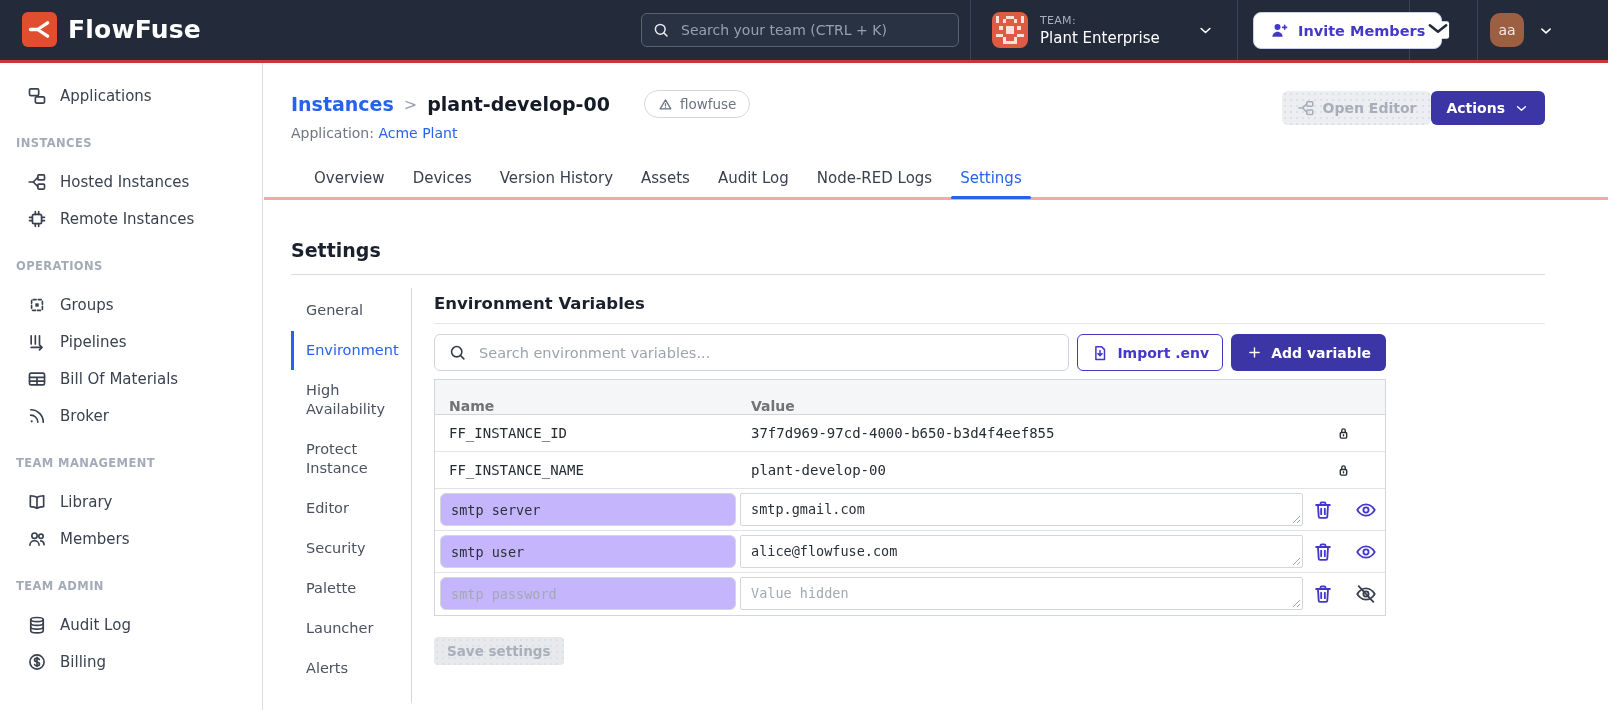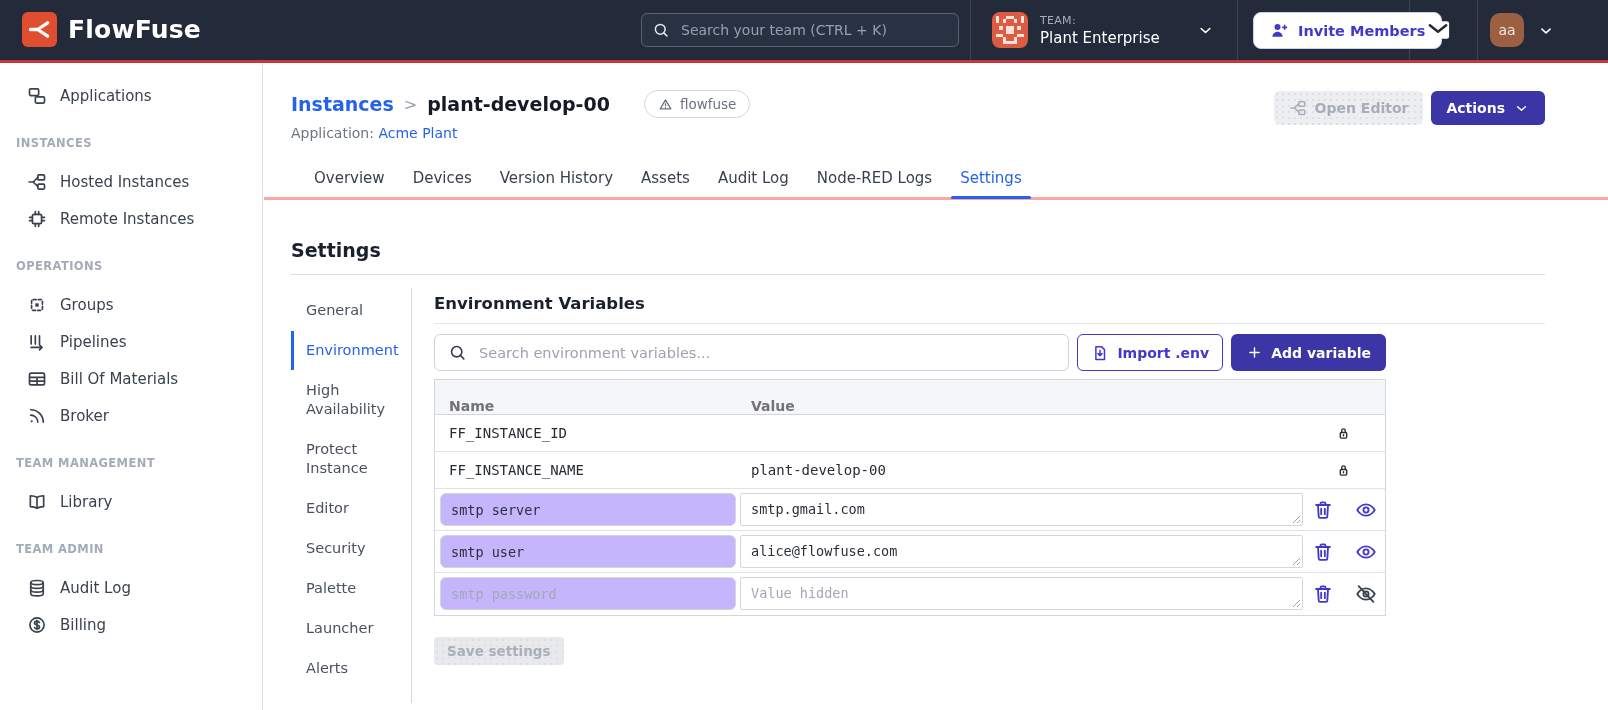--- a/index.html
+++ b/index.html
@@ -42,21 +42,21 @@
   .main { position:absolute; left:264px; top:63px; right:0; bottom:0; background:#fff; overflow:hidden; }
   .page-head { position:relative; padding:27px 63px 0 27px; }
   .crumbs { display:flex; align-items:center; gap:10px; }
   .crumb-link { font-size:19px; font-weight:700; color:var(--accent-blue,#2563EB); cursor:pointer; }
   .crumb-sep { font-size:16px; color:#9AA1AD; }
   .crumb-current { font-size:19px; font-weight:700; color:#151B26; }
   .badge { margin-left:24px; display:inline-flex; align-items:center; gap:7px; border:1px solid #D3D7DD; border-radius:15px; padding:5px 13px; font-size:13.5px; color:#6B7280; background:#fff; }
   .badge .bicon { width:15px; height:15px; color:#6B7280; }
   .app-line { margin-top:7px; font-size:14px; color:#6F7682; }
   .app-link { color:var(--accent-blue,#2563EB); cursor:pointer; }
-  .head-buttons { position:absolute; right:63px; top:28px; display:flex; gap:8px; }
+  .head-buttons { position:absolute; right:63px; top:28px; display:flex; }
   .btn { height:34px; border-radius:6px; font-size:14px; font-weight:700; display:inline-flex; align-items:center; gap:8px; padding:0 15px; border:none; cursor:pointer; font-family:inherit; }
   .btn .bicon { width:18px; height:18px; }
   .btn-disabled { background-color:#ECEEF1; color:#A8AEB9; background-image:radial-gradient(#DCDFE4 1px, transparent 1.2px); background-size:6px 6px; }
   .btn-primary { background:var(--accent-indigo,#3C35A5); color:#fff; }
   .btn-primary .bicon { width:17px; height:17px; }
 
   .tabs { margin-top:22px; display:flex; padding-left:36px; border-bottom:3px solid #fca5a5; }
   .tab { position:relative; padding:6px 14px 10px; font-size:15px; color:#39414E; cursor:pointer; white-space:nowrap; }
   .tab.active { color:var(--accent-blue,#2563EB); }
   .tab.active::after { content:''; position:absolute; left:5px; right:5px; bottom:-2px; height:3px; background:var(--accent-blue,#2563EB); border-radius:2px; }
@@ -276,20 +276,31 @@
     <div class="side-header">TEAM MANAGEMENT</div>
     <div class="side-items">
           <div class="side-item">
     <span class="sicon icon-svg">
               <svg viewBox="0 0 24 24" fill="none" stroke="currentColor" stroke-width="2" stroke-linecap="round" stroke-linejoin="round">
                 <path d="M12 6.5C10 5 7.5 4.5 4 4.5v13c3.5 0 6 .5 8 2 2-1.5 4.5-2 8-2v-13c-3.5 0-6 .5-8 2Z"></path>
                 <path d="M12 6.5v13"></path>
               </svg>
             </span>
     <span class="slabel">Library</span>
+  </div>
+          <div class="side-item">
+    <span class="sicon icon-svg">
+              <svg viewBox="0 0 24 24" fill="none" stroke="currentColor" stroke-width="2" stroke-linecap="round" stroke-linejoin="round">
+                <circle cx="9" cy="8" r="3.2"></circle>
+                <path d="M3.5 19.5c0-3 2.5-5.5 5.5-5.5s5.5 2.5 5.5 5.5"></path>
+                <circle cx="16.8" cy="8.8" r="2.6"></circle>
+                <path d="M16.5 14.2c2.4.3 4 2.2 4 4.8"></path>
+              </svg>
+            </span>
+    <span class="slabel">Members</span>
   </div>
         </div>
   </div>
       <div class="side-section">
     <div class="side-header">TEAM ADMIN</div>
     <div class="side-items">
           <div class="side-item">
     <span class="sicon icon-svg">
               <svg viewBox="0 0 24 24" fill="none" stroke="currentColor" stroke-width="2" stroke-linecap="round" stroke-linejoin="round">
                 <ellipse cx="12" cy="5.5" rx="7.5" ry="2.5"></ellipse>
@@ -414,20 +425,21 @@
             </button>
           </div>
           <div class="envtable">
             <div class="thead">
               <span class="th-name">Name</span>
               <span class="th-value">Value</span>
             </div>
             <div id="rows">
                 <div class="trow locked">
     <span class="tc-name mono">FF_INSTANCE_ID</span>
+    <span class="tc-value mono">37f7d969-97cd-4000-b650-b3d4f4eef855</span>
     <span class="lock"><svg viewBox="0 0 24 24" fill="none" stroke="currentColor" stroke-width="2" stroke-linecap="round" stroke-linejoin="round">
                       <rect x="7.5" y="10.5" width="9" height="8" rx="1.5"></rect>
                       <path d="M9.5 10.5V8a2.5 2.5 0 0 1 5 0v2.5"></path>
                       <path d="M12 13.8v1.4"></path>
                     </svg></span>
   </div>
                 <div class="trow locked">
     <span class="tc-name mono">FF_INSTANCE_NAME</span>
     <span class="tc-value mono">plant-develop-00</span>
     <span class="lock"><svg viewBox="0 0 24 24" fill="none" stroke="currentColor" stroke-width="2" stroke-linecap="round" stroke-linejoin="round">

